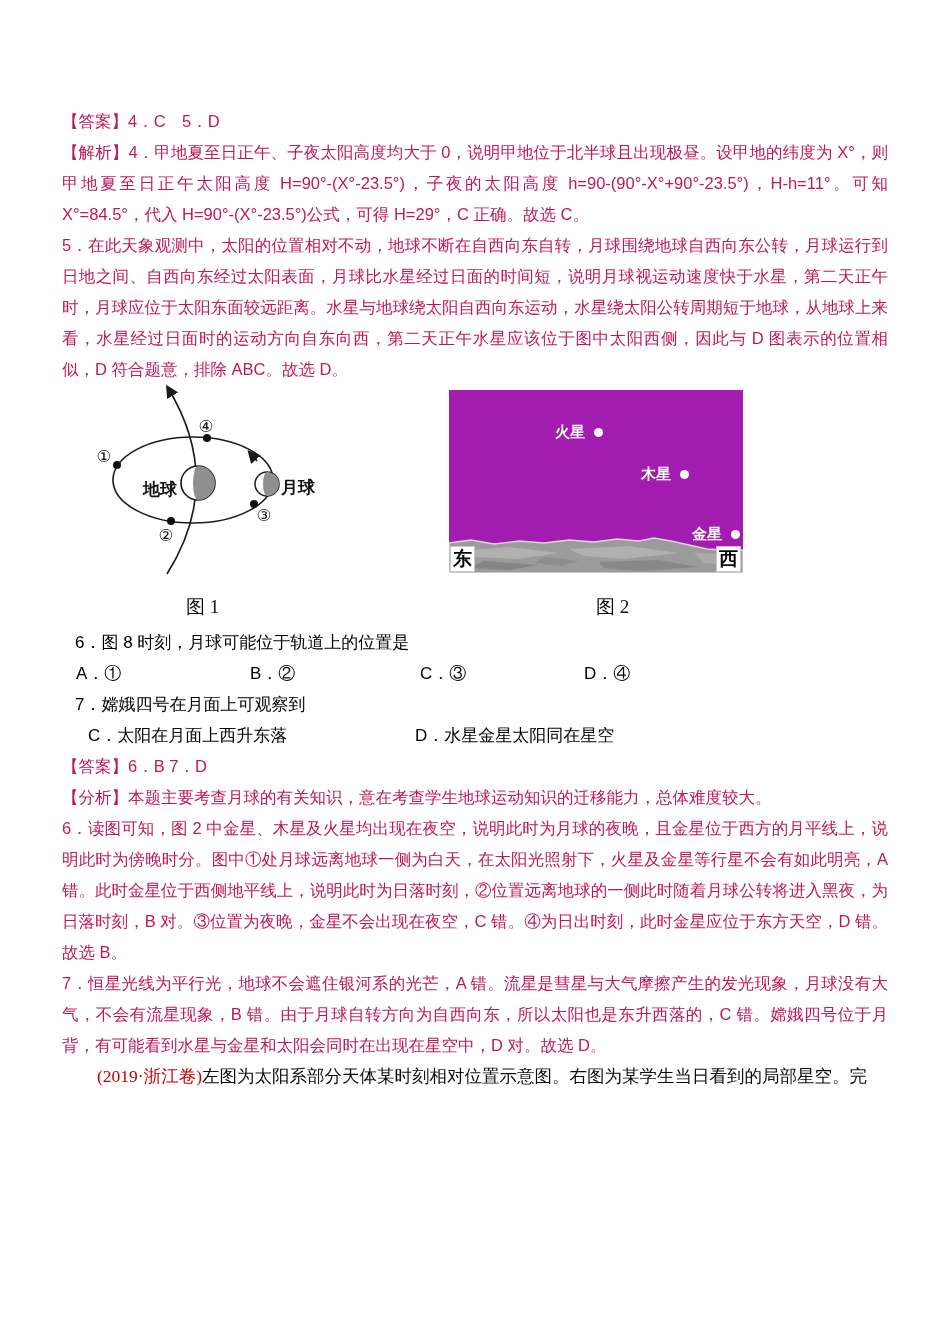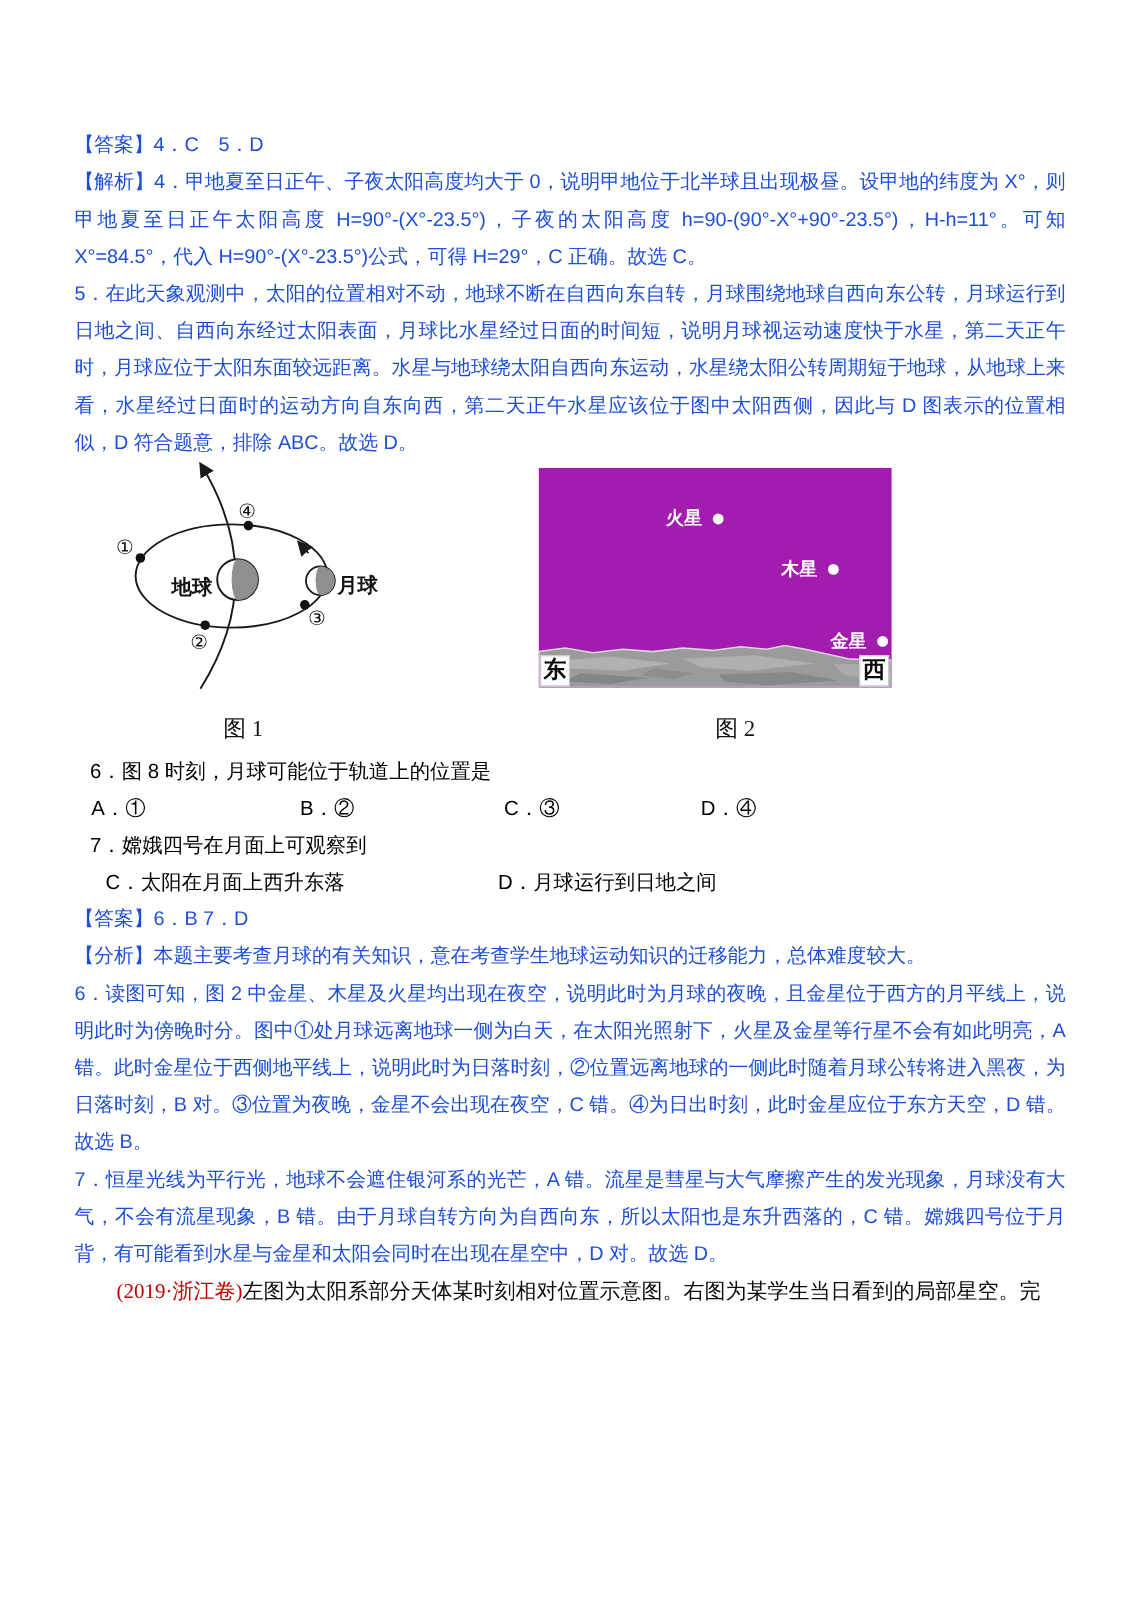--- a/index.html
+++ b/index.html
@@ -3,39 +3,39 @@
 <meta charset="utf-8">
 <style>
   html,body { margin:0; padding:0; background:#e8e8e8; }
   .page {
     position:relative; width:950px; height:1344px; margin:0 auto;
     background:#ffffff; overflow:hidden;
     font-family:"Liberation Sans", sans-serif; color:#000;
   }
   .content { position:absolute; left:62px; top:106px; width:826px; }
   .content p { margin:0; font-size:16.5px; line-height:31px; text-align:justify; }
-  .red  { color:#1d4ed8; }
+  .red  { color:#be185d; }
   .h31  { height:31px; }  .h93  { height:93px; }  .h155 { height:155px; }
   .passage { font-family:"Liberation Serif", serif; font-size:17.5px !important; text-indent:2em; color:#0a0a0a; }
   .passage .tag { color:#c30000; font-family:"Liberation Serif", serif; }
   .qstem { padding-left:13px; text-align:left !important; height:31px; font-size:17px !important; }
   .optrow { position:relative; height:31px; font-size:17px; line-height:31px; }
   .optrow span { position:absolute; top:0; white-space:nowrap; }
   .o4-a{left:14px;} .o4-b{left:188px;} .o4-c{left:358px;} .o4-d{left:522px;}
   .o2-a{left:26px;} .o2-b{left:353px;}
   
   .figures { position:relative; height:242px; }
   .fig1 { position:absolute; left:24px; top:-2px; width:258px; height:200px; }
   .caption { position:absolute; top:209px; font-family:"Liberation Serif", serif; font-size:19px; color:#111; }
   .cap1 { left:124px; } .cap2 { left:534px; }
   .fig2 { position:absolute; left:387px; top:5px; width:294px; height:183px; background:#a21caf; overflow:hidden; }
   .planet { position:absolute; display:flex; align-items:center; color:#fdfdfd;
             font-family:"Liberation Serif", serif; font-size:15px; font-weight:600; }
   .p-mars    { left:106px; top:33px; }
-  .p-jupiter { left:202px; top:75px; }
+  .p-jupiter { left:192px; top:75px; }
   .p-venus   { right:3px;  top:135px; }
   .pdot { width:9px; height:9px; border-radius:50%; background:#ffffff; margin-left:9px; }
   .terrain { position:absolute; left:0; bottom:0; width:294px; height:36px; }
   .dir { position:absolute; bottom:1px; background:#ffffff; color:#0a0a0a; font-weight:bold;
          font-size:19px; line-height:24px; padding:0 2px; font-family:"Liberation Serif", serif;
          border:1px solid #c9c9c9; }
   .east { left:1px; } .west { right:2px; }
   svg text.cjk { font-family:"Liberation Serif", serif; font-weight:bold; font-size:17px; fill:#111; }
   svg text.num { font-family:"DejaVu Sans", sans-serif; font-size:16.5px; fill:#111; }
 </style>
@@ -118,21 +118,21 @@
     <p class="qstem">6．图 8 时刻，月球可能位于轨道上的位置是</p>
     <div class="optrow">
       <span class="o4-a">A．①</span>
       <span class="o4-b">B．②</span>
       <span class="o4-c">C．③</span>
       <span class="o4-d">D．④</span>
     </div>
     <p class="qstem">7．嫦娥四号在月面上可观察到</p>
     <div class="optrow">
       <span class="o2-a">C．太阳在月面上西升东落</span>
-      <span class="o2-b">D．月球运行到日地之间</span>
+      <span class="o2-b">D．水星金星太阳同在星空</span>
     </div>
 
     <p class="red h31">【答案】6．B 7．D</p>
     <p class="red h31">【分析】本题主要考查月球的有关知识，意在考查学生地球运动知识的迁移能力，总体难度较大。</p>
     <p class="red h155">6．读图可知，图 2 中金星、木星及火星均出现在夜空，说明此时为月球的夜晚，且金星位于西方的月平线上，说明此时为傍晚时分。图中①处月球远离地球一侧为白天，在太阳光照射下，火星及金星等行星不会有如此明亮，A 错。此时金星位于西侧地平线上，说明此时为日落时刻，②位置远离地球的一侧此时随着月球公转将进入黑夜，为日落时刻，B 对。③位置为夜晚，金星不会出现在夜空，C 错。④为日出时刻，此时金星应位于东方天空，D 错。故选 B。</p>
     <p class="red h93">7．恒星光线为平行光，地球不会遮住银河系的光芒，A 错。流星是彗星与大气摩擦产生的发光现象，月球没有大气，不会有流星现象，B 错。由于月球自转方向为自西向东，所以太阳也是东升西落的，C 错。嫦娥四号位于月背，有可能看到水星与金星和太阳会同时在出现在星空中，D 对。故选 D。</p>
 
     <p class="passage h31"><span class="tag">(2019·浙江卷)</span><span>左图为太阳系部分天体某时刻相对位置示意图。右图为某学生当日看到的局部星空。完</span></p>
 
   </div>

